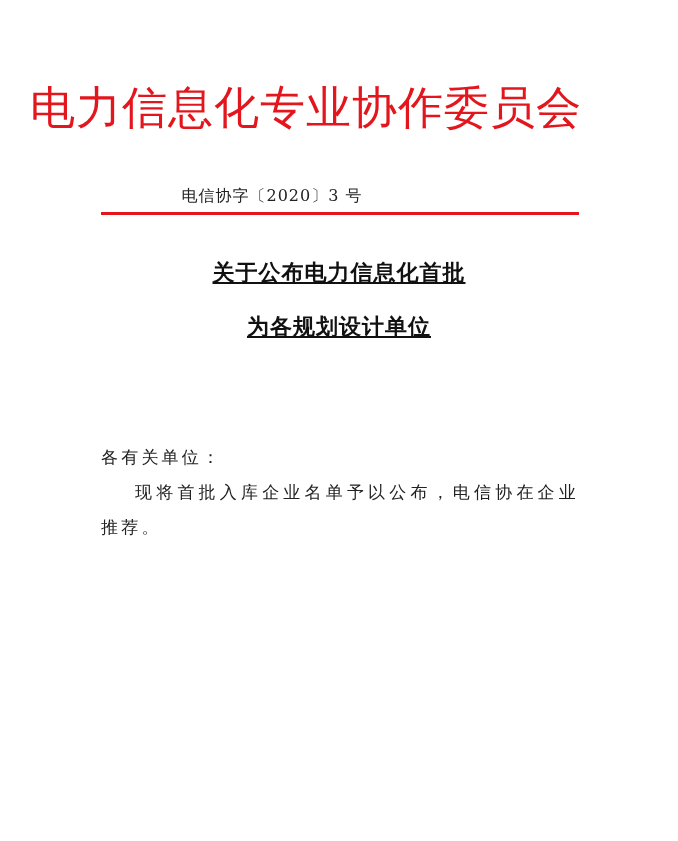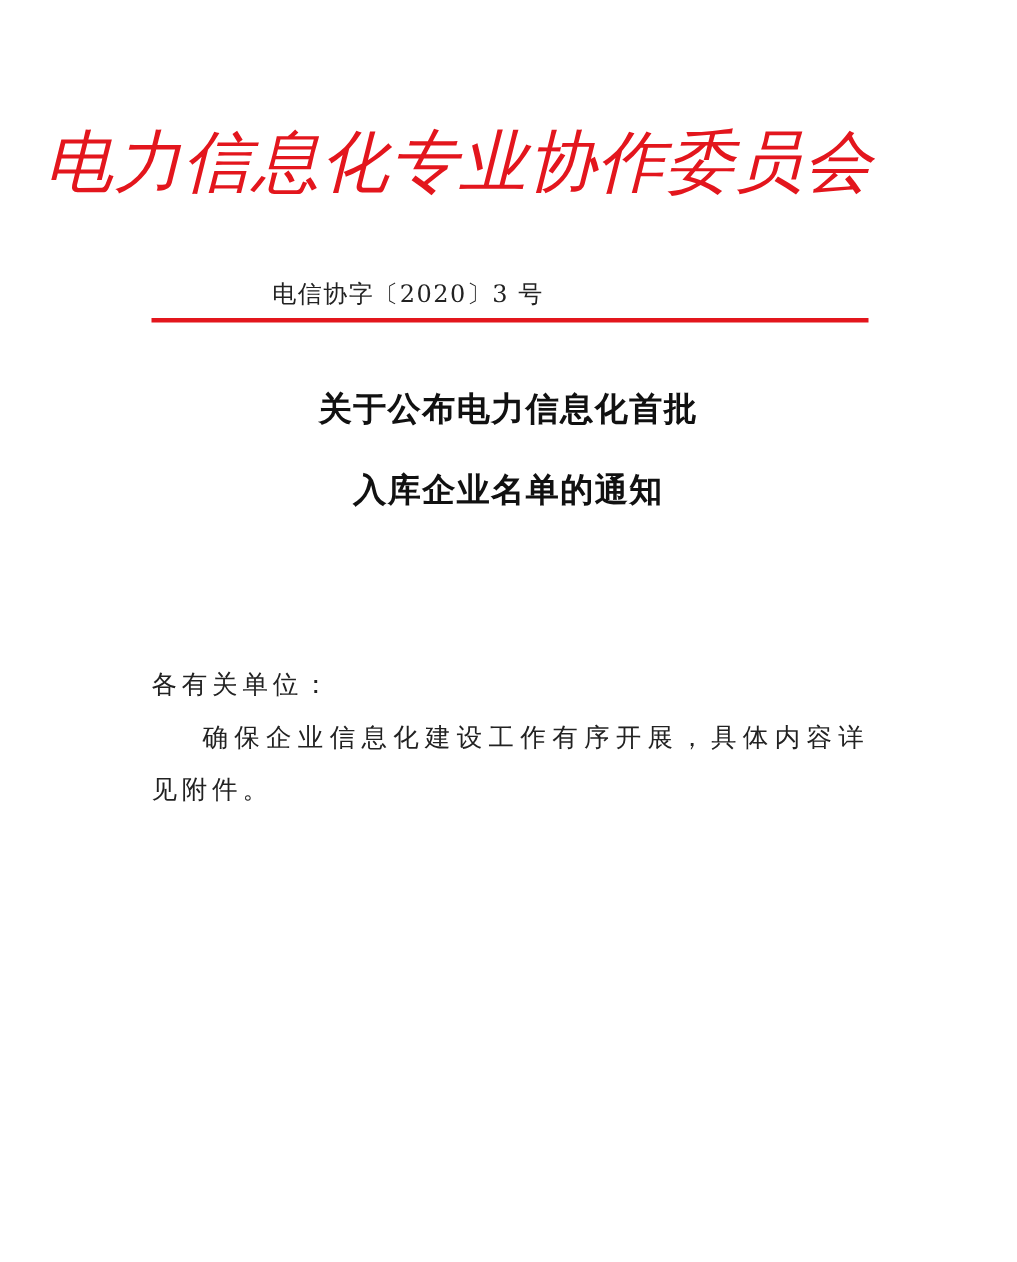--- a/index.html
+++ b/index.html
@@ -1,42 +1,42 @@
 <!DOCTYPE html>
 <html><head>
 <meta charset="utf-8">
 <style>
   html, body { margin: 0; padding: 0; background: #ffffff; }
   body { width: 678px; height: 841px; position: relative; overflow: hidden;
          font-family: "DejaVu Serif", "Liberation Serif", serif; color: #1a1a1a; }
   .masthead { position: absolute; left: 0; width: 612px; top: 78px; text-align: center;
               color: #e3161d; font-size: 45px; letter-spacing: 1px; line-height: 60px;
-              font-family: "DejaVu Sans", sans-serif; font-style: italic; }
+              font-family: "DejaVu Sans", sans-serif; }
   .docnum { position: absolute; left: 0; width: 544px; top: 184px; text-align: center;
             font-size: 16px; letter-spacing: 1px; color: #222; line-height: 24px; }
   .redline { position: absolute; left: 101px; width: 478px; top: 212px; height: 3px; background: #e3161d; }
   .title { position: absolute; left: 0; width: 678px; text-align: center;
            font-size: 22px; font-weight: bold; color: #111; letter-spacing: 1px;
-           font-family: "DejaVu Serif", serif; }
+           font-family: "DejaVu Serif", serif; text-decoration: underline; }
   .t1 { top: 258px; }
   .t2 { top: 312px; }
   .body { position: absolute; left: 101px; width: 478px; top: 398px;
           font-size: 17px; line-height: 35.2px; color: #222; letter-spacing: 3.2px;
           font-family: "DejaVu Sans", sans-serif; margin-top: 42px; }
   .salutation { margin: 0; }
   .para { margin: 0; text-indent: 2em; text-align: justify; }
 </style>
 </head>
 <body>
 
 <div>
   <div class="masthead">电力信息化专业协作委员会</div>
   <div class="docnum">电信协字〔2020〕3 号</div>
   <div class="redline"></div>
 
   <div class="title t1">关于公布电力信息化首批</div>
-  <div class="title t2">入库企业名单的通知</div>
+  <div class="title t2">为各规划设计单位</div>
 
   <div class="body">
     <p class="salutation">各有关单位：</p>
-    <p class="para">确保企业信息化建设工作有序开展，具体内容详见附件。</p>
+    <p class="para">现将首批入库企业名单予以公布，电信协在企业推荐。</p>
   </div>
 </div>
 
 </body></html>

